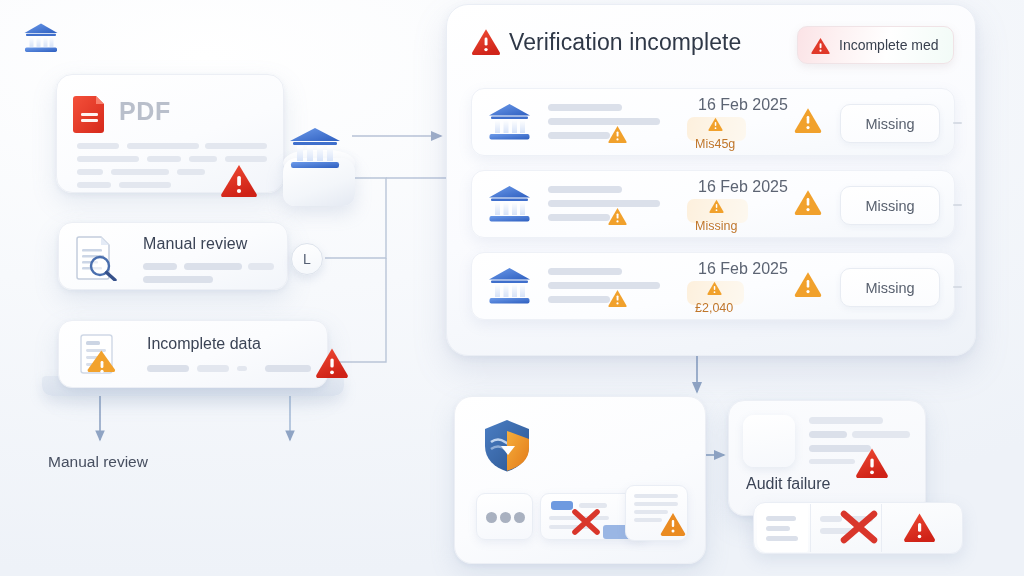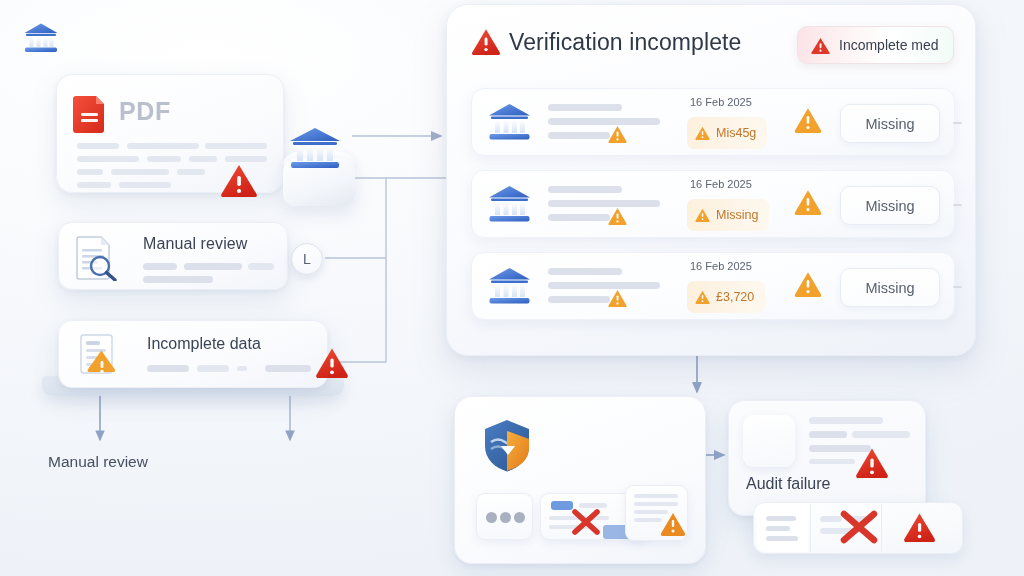--- a/index.html
+++ b/index.html
@@ -128,28 +128,28 @@
     border:1px solid #eef1f7;
     border-radius:13px;
     box-shadow:0 5px 14px rgba(120,140,180,.11);
   }
   #row-0 { top:88px; }
   #row-1 { top:170px; }
   #row-2 { top:252px; }
 
   .row-bank { position:absolute; left:15px; top:13px; width:45px; height:42px; }
   .row-date {
-    position:absolute; left:218px; top:7px;
-    font-size:11px; color:#5d6personally; color:#5d6személ; color:#5c6473; white-space:nowrap;
+    position:absolute; left:226px; top:7px;
+    font-size:16px; color:#5d6personally; color:#5d6személ; color:#5c6473; white-space:nowrap;
   }
   .row-badge {
-    position:absolute; left:215px; top:28px; height:32px;
+    position:absolute; left:215px; top:28px; height:24px;
     border-radius:7px;
     background: linear-gradient(100deg,#fdf0dd 0%, #fdf5e8 55%, #fdf8ef 100%);
-    display:flex; align-items:center; gap:6px; padding:0 11px 0 8px;
+    display:flex; align-items:center; gap:6px; padding:0 11px 0 8px;flex-direction:column;
   }
   .row-badge-icon { width:15px; height:14px; flex:none; position:relative; }
   .row-badge-text { font-size:12.5px; color:#c0762a; white-space:nowrap; }
 
   .row-warn { position:absolute; left:322px; top:18px; width:28px; height:26px; }
 
   .row-action {
     position:absolute; left:368px; top:15px; width:100px; height:39px;
     background:linear-gradient(175deg,#ffffff,#fbfcfe);
     border:1px solid #e8ecf3;
@@ -529,21 +529,21 @@
     </span>
     <div class="row-date">16 Feb 2025</div>
     <div class="row-badge">
       <span class="row-badge-icon">
         <svg viewBox="0 0 15 14" style="display:block;width:100%;height:100%">
           <path d="M7.5 .8 L14.4 12.5 a1.2 1.2 0 0 1-1 1.6 H1.6 A1.2 1.2 0 0 1 .6 12.5z" fill="#f1a12c"></path>
           <rect x="6.8" y="5" width="1.5" height="4" rx=".7" fill="#fff"></rect>
           <circle cx="7.5" cy="11.2" r=".9" fill="#fff"></circle>
         </svg>
       </span>
-      <span class="row-badge-text">£3,720</span>
+      <span class="row-badge-text">£2,040</span>
     </div>
     <span class="row-warn tri">
       <svg viewBox="0 0 28 26">
         <path d="M14 1.2 L26.9 23.2 a2 2 0 0 1-1.7 3 H2.8 A2 2 0 0 1 1.1 23.2z" fill="#f1a12c"></path>
         <rect x="12.7" y="9" width="2.6" height="7.6" rx="1.2" fill="#fff"></rect>
         <circle cx="14" cy="20.6" r="1.6" fill="#fff"></circle>
       </svg>
     </span>
     <div class="row-action">
       <span>Missing</span>

